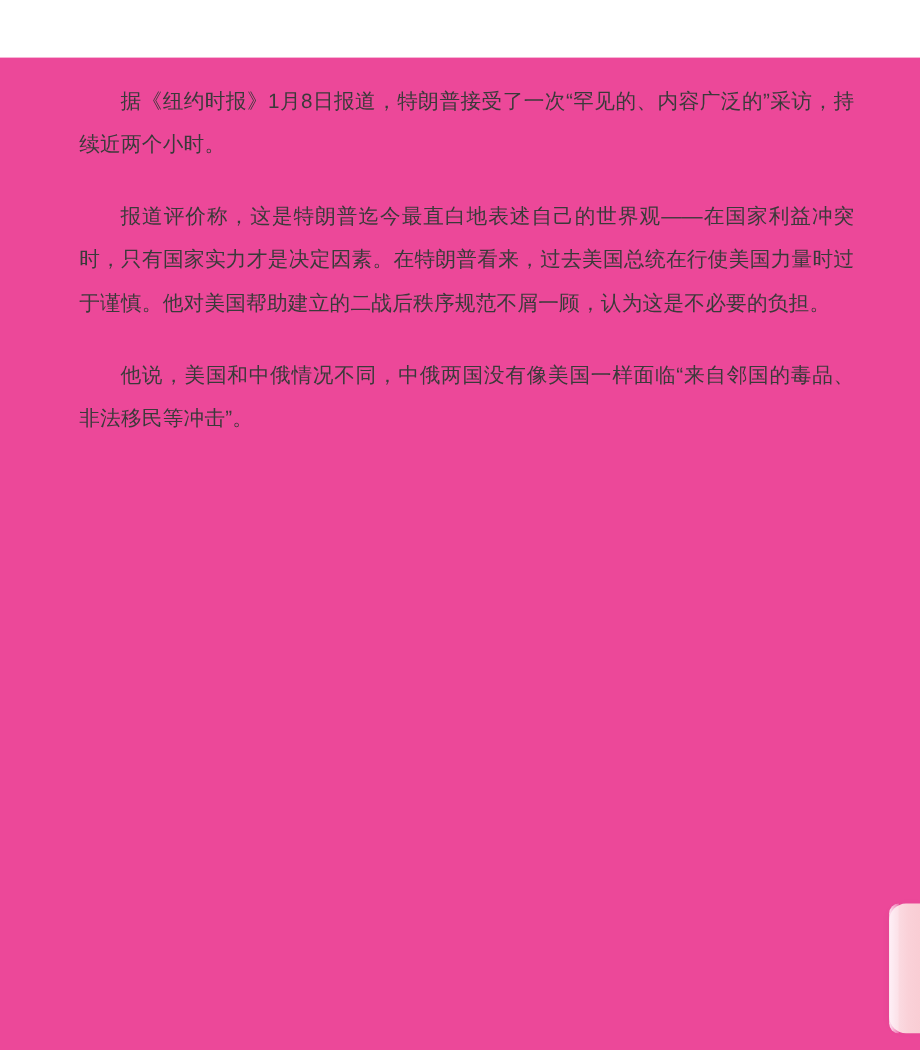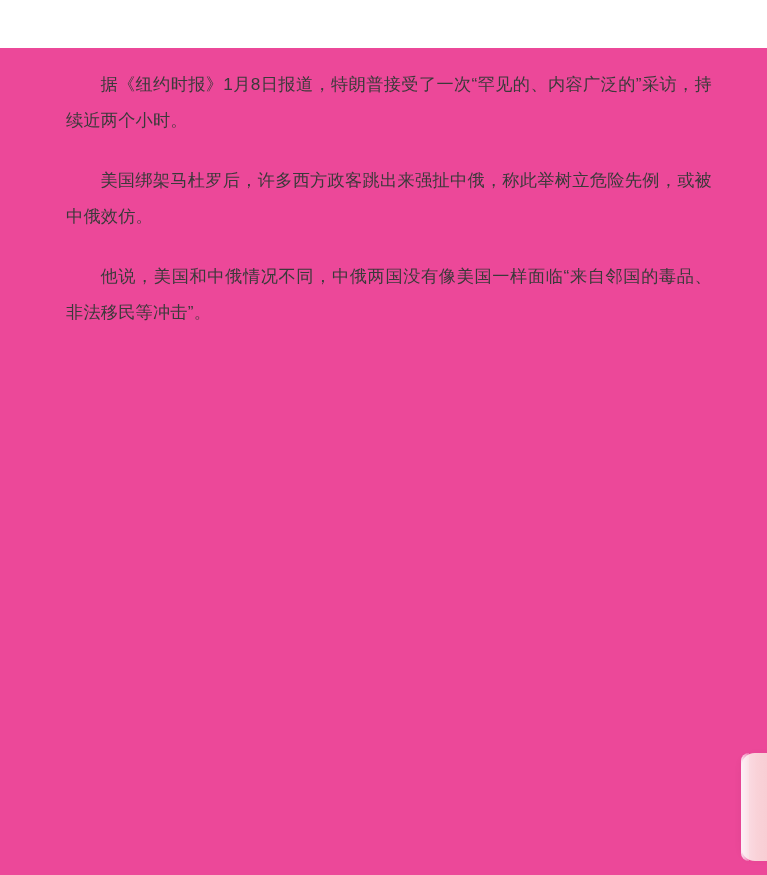--- a/index.html
+++ b/index.html
@@ -75,21 +75,21 @@
     background: linear-gradient(to right, rgba(255,255,255,0.95), rgba(255,255,255,0.25));
   }
 </style>
 </head>
 <body>
 
 <div id="article-page">
 
   <div id="content-column">
     <p class="article-paragraph">据《纽约时报》1月8日报道，特朗普接受了一次“罕见的、内容广泛的”采访，持续近两个小时。</p>
-    <p class="article-paragraph">美国绑架马杜罗后，许多西方政客跳出来强扯中俄，称此举树立危险先例，或被中俄效仿。</p>
+    <p class="article-paragraph">报道评价称，这是特朗普迄今最直白地表述自己的世界观——在国家利益冲突时，只有国家实力才是决定因素。在特朗普看来，过去美国总统在行使美国力量时过于谨慎。他对美国帮助建立的二战后秩序规范不屑一顾，认为这是不必要的负担。</p>
     <p class="article-paragraph">他说，美国和中俄情况不同，中俄两国没有像美国一样面临“来自邻国的毒品、非法移民等冲击”。</p>
 
   </div>
 
   <div id="floating-side-panel">
     <div id="floating-side-panel-inner"></div>
   </div>
 
 </div>
 

